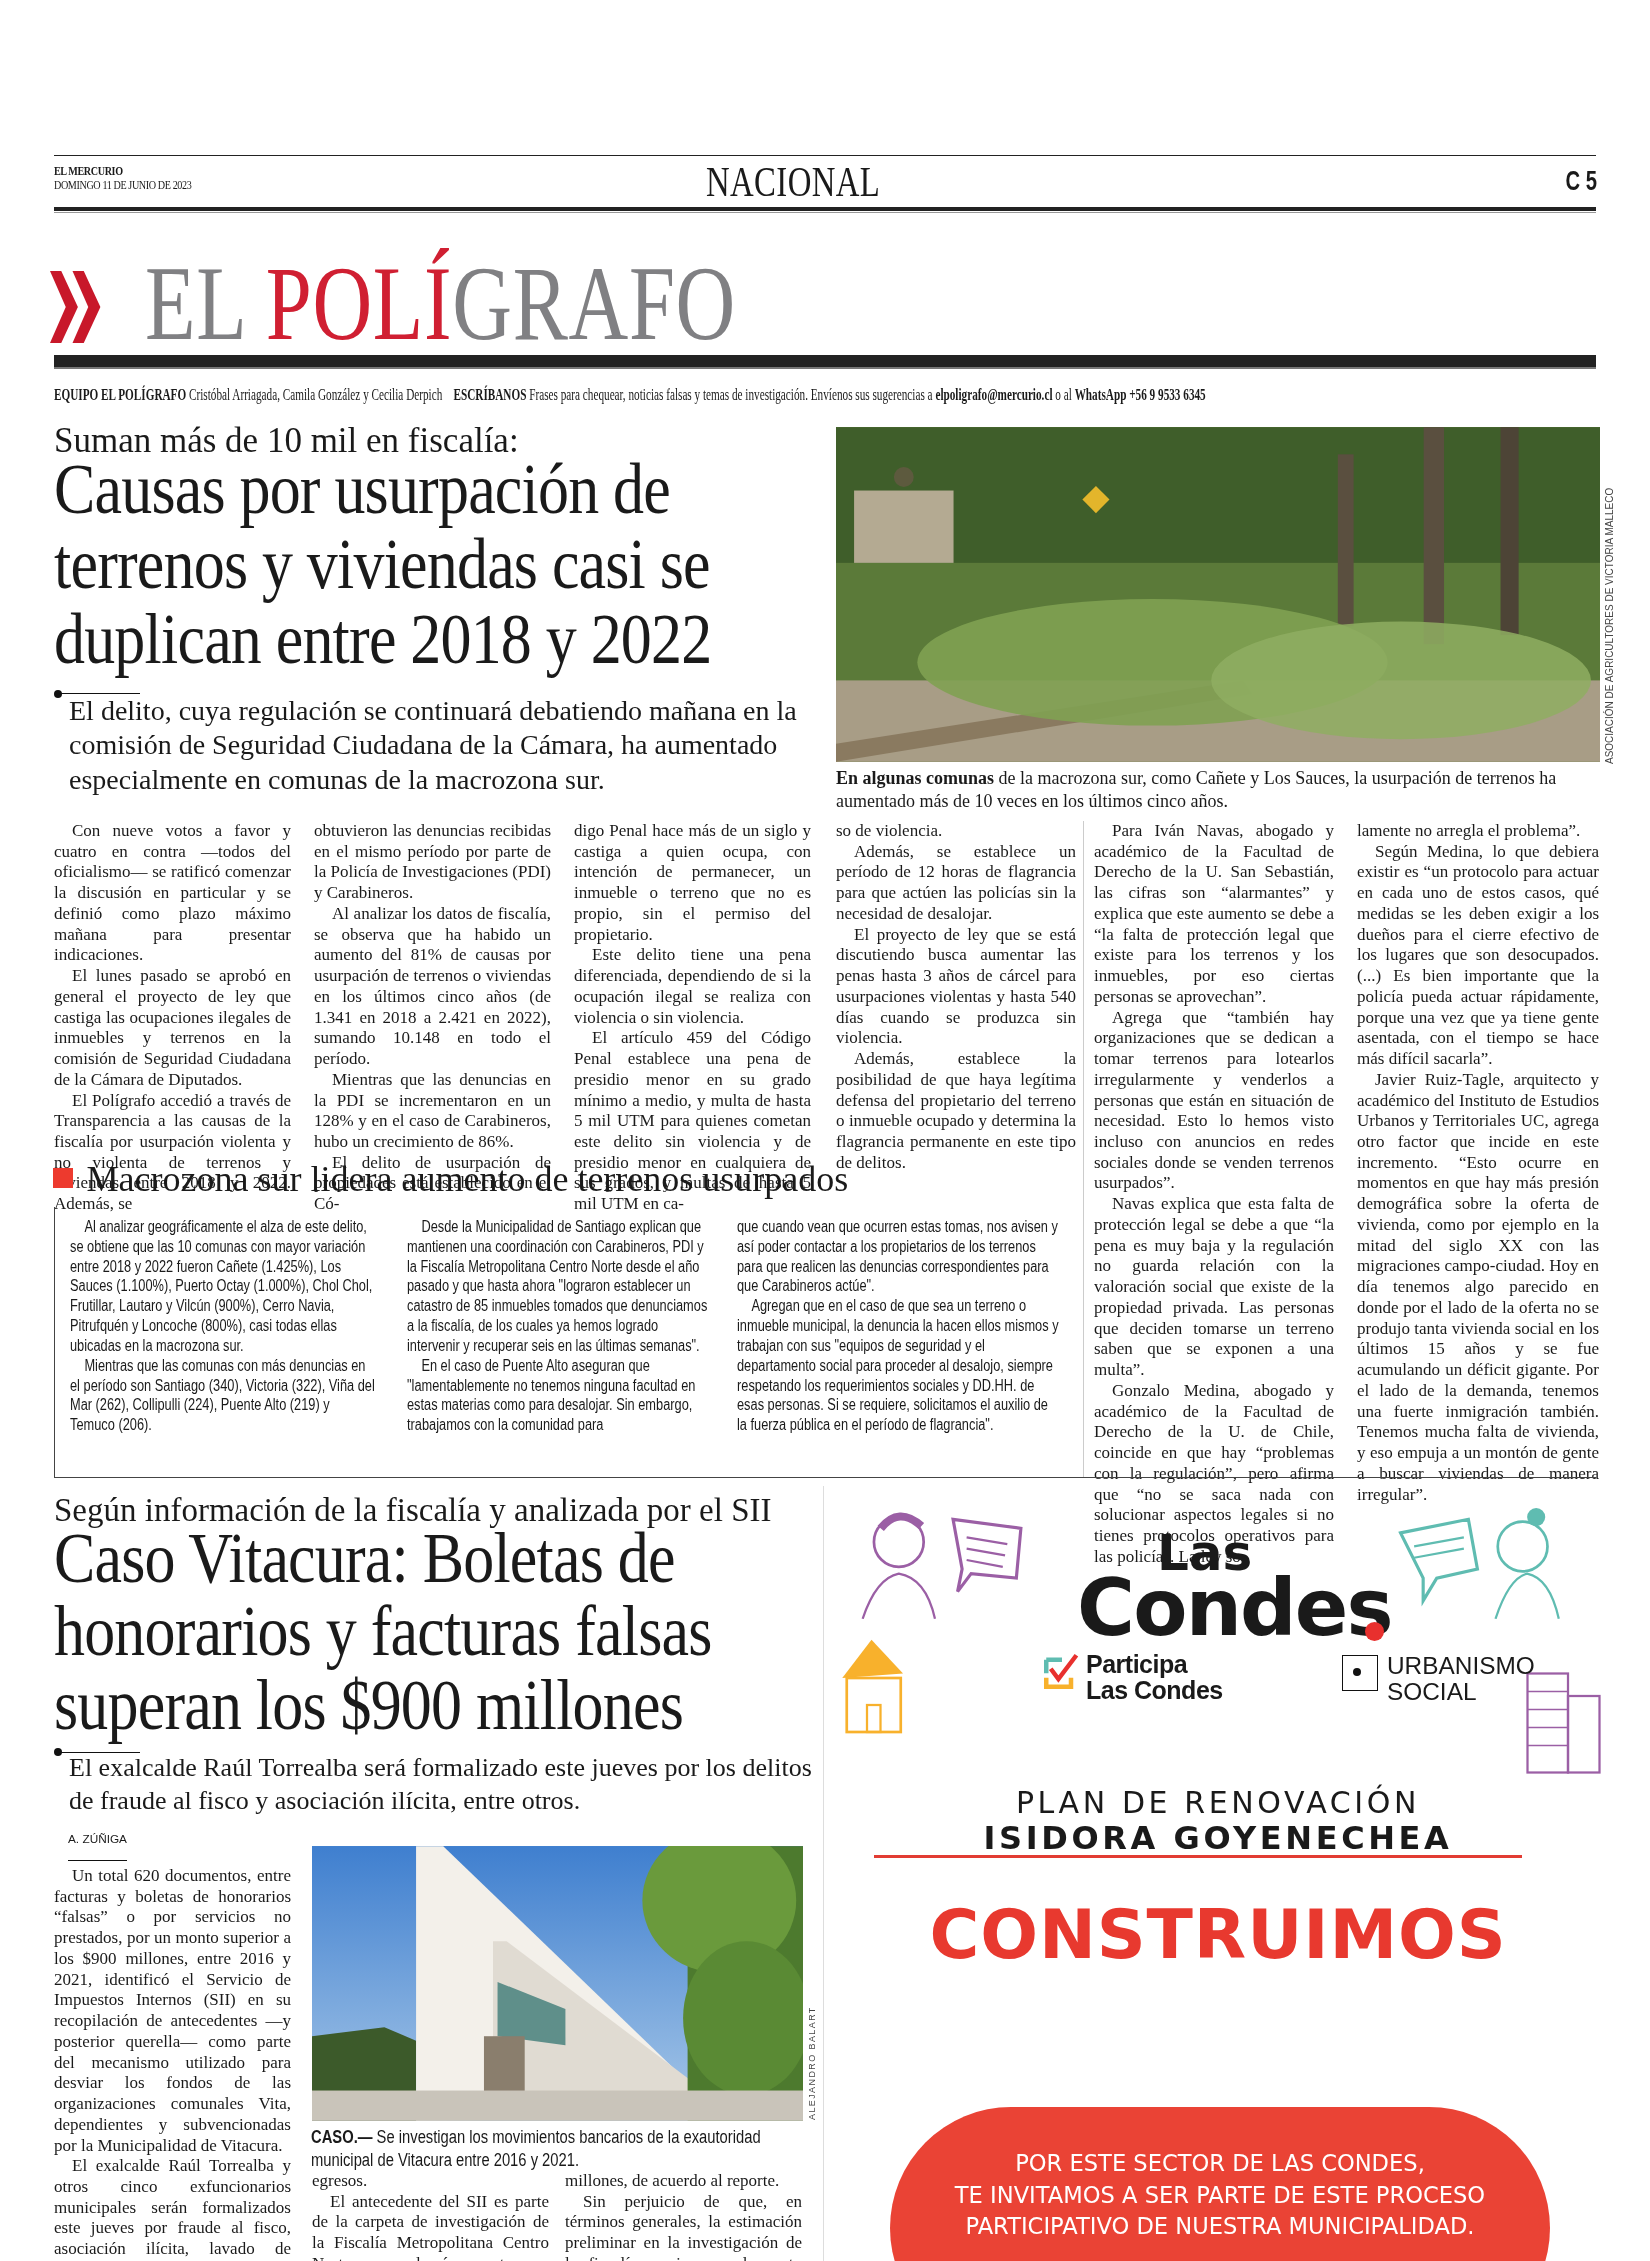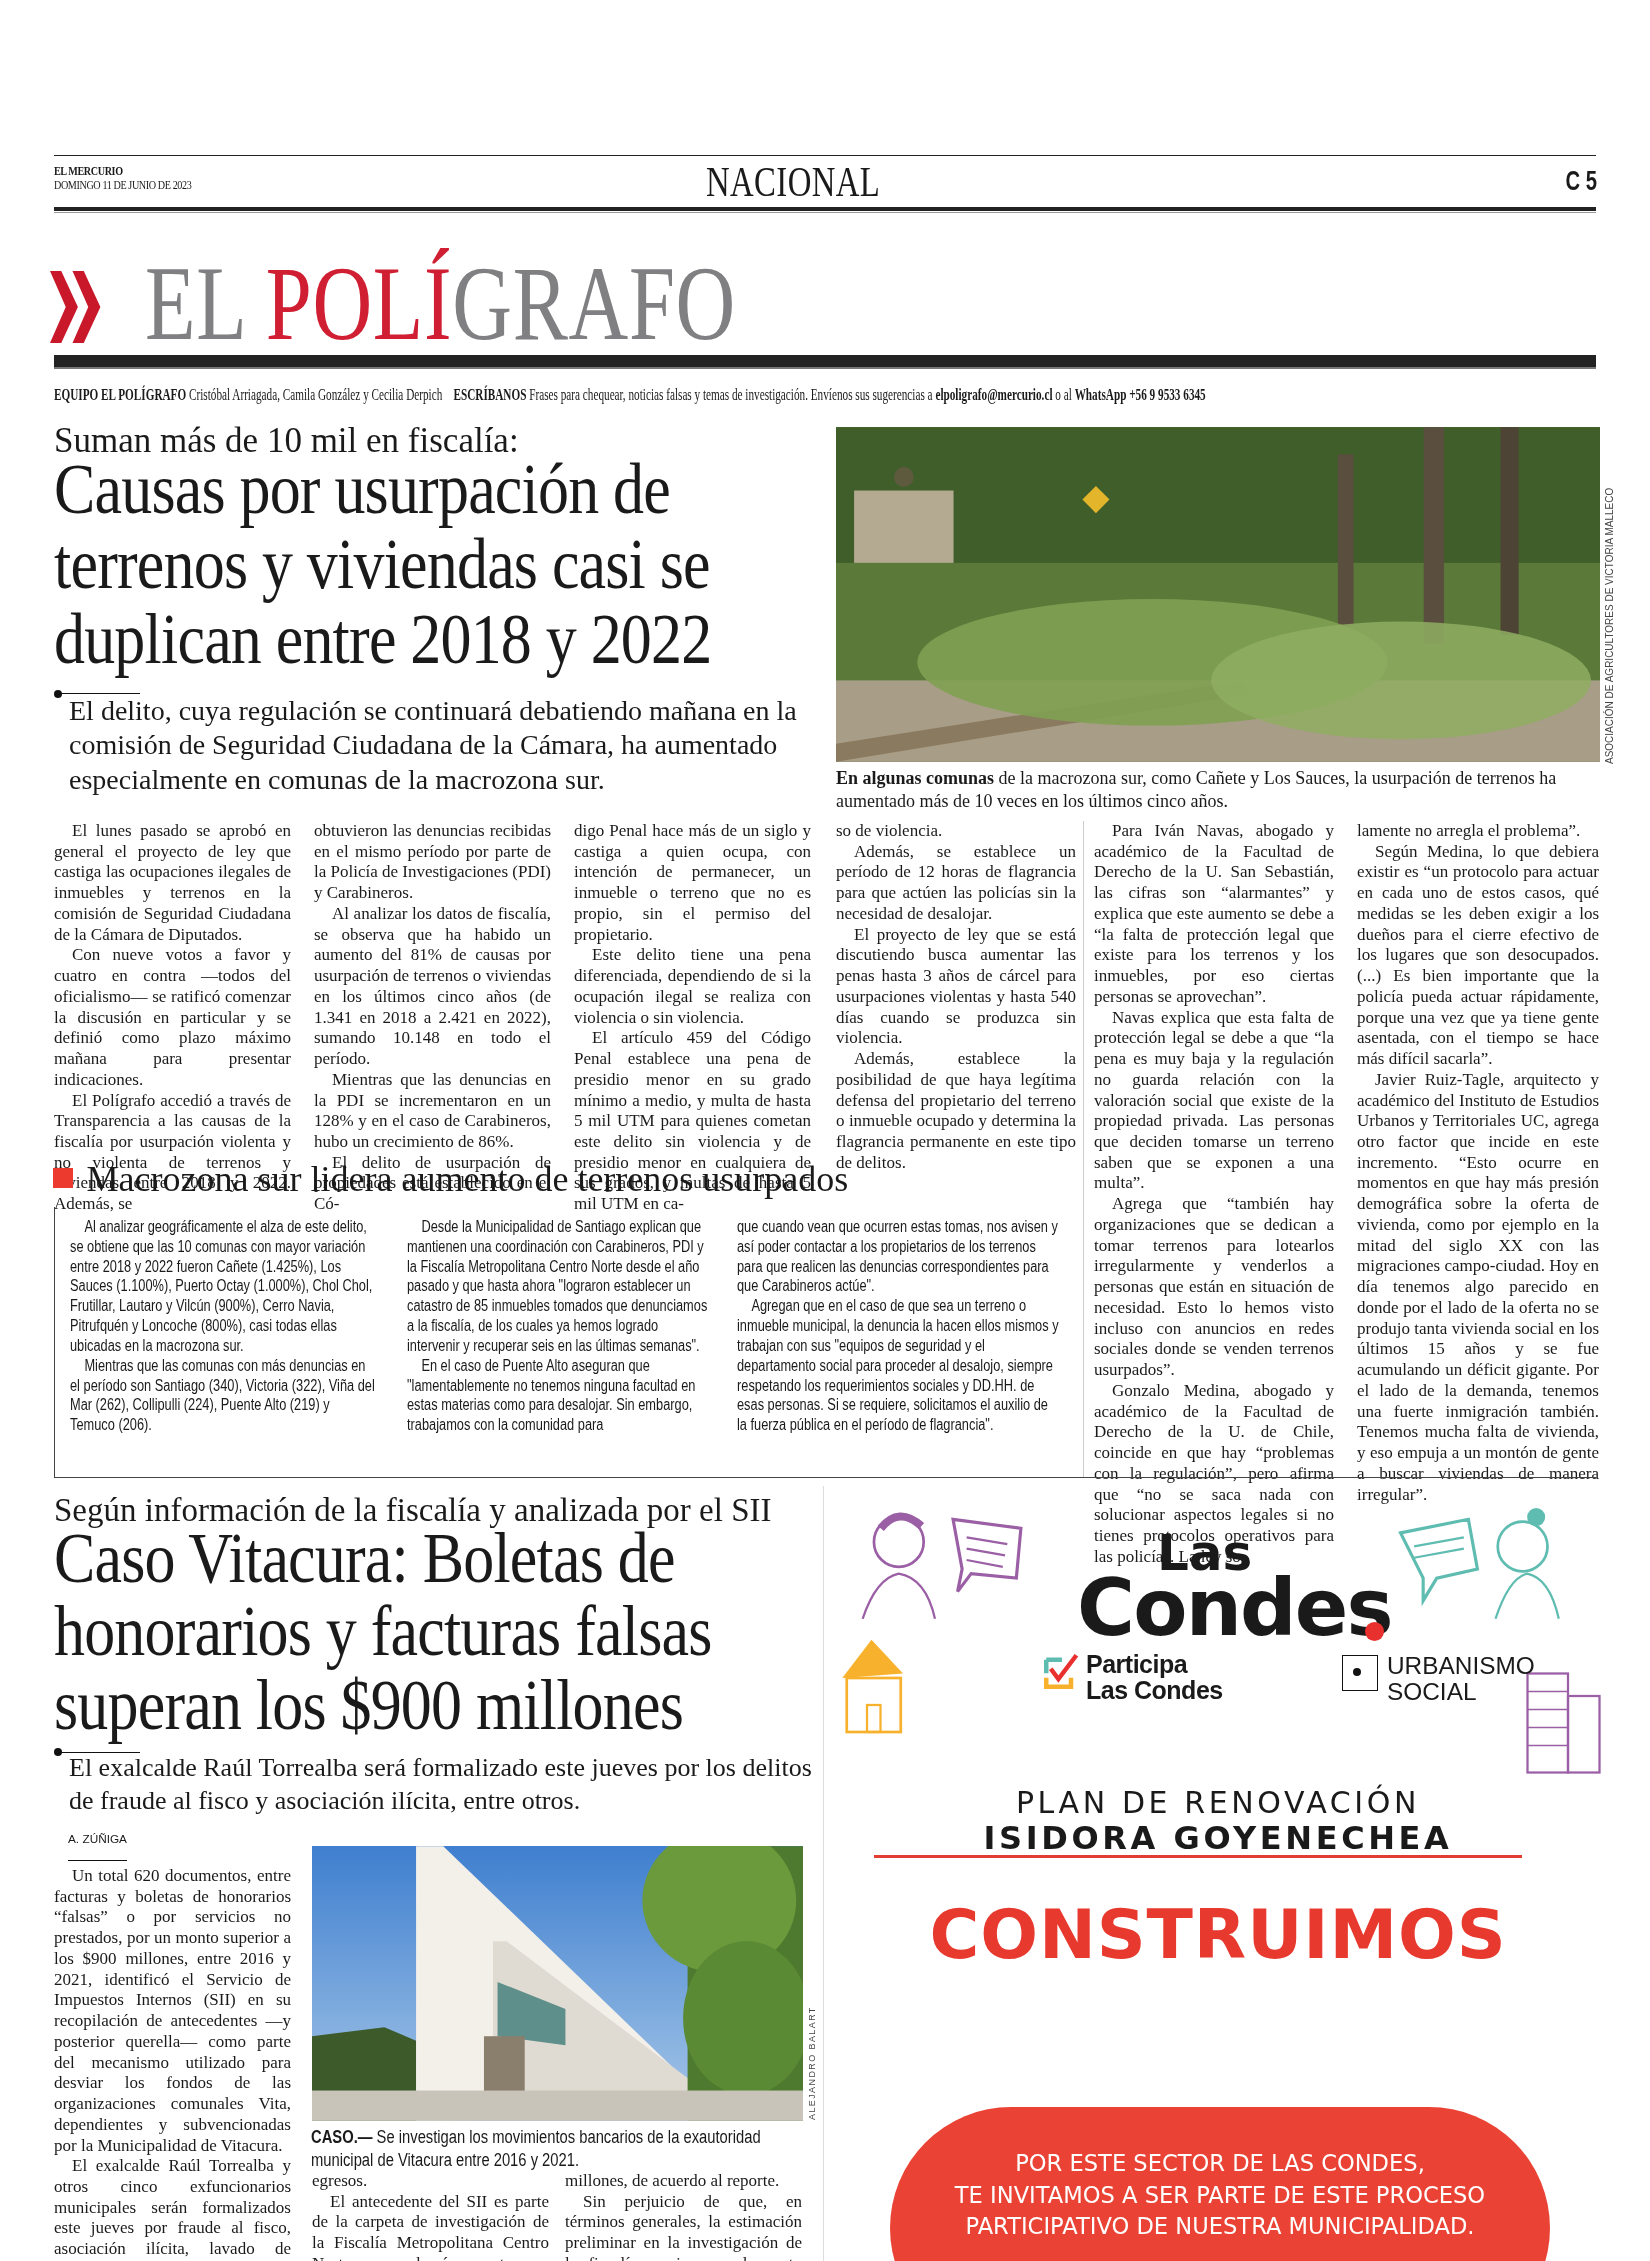--- a/index.html
+++ b/index.html
@@ -131,22 +131,22 @@
     <circle cx="150" cy="110" r="22" fill="#5d5a3e"></circle>
     <polygon points="575,130 605,160 575,190 545,160" fill="#e3b52b"></polygon>
   </svg>
 </div>
 <div class="abs photo-credit-v" style="left:1604px;top:764px;">ASOCIACIÓN DE AGRICULTORES DE VICTORIA MALLECO</div>
 <div class="abs caption1">
   <b>En algunas comunas</b><span> de la macrozona sur, como Cañete y Los Sauces, la usurpación de terrenos ha aumentado más de 10 veces en los últimos cinco años.</span>
 </div>
 
 <div class="col" style="left:54px;top:821px;width:237px;">
+  <p>Con nueve votos a favor y cuatro en contra —todos del oficialismo— se ratificó comenzar la discusión en particular y se definió como plazo máximo mañana para presentar indicaciones.</p>
   <p>El lunes pasado se aprobó en general el proyecto de ley que castiga las ocupaciones ilegales de inmuebles y terrenos en la comisión de Seguridad Ciudadana de la Cámara de Diputados.</p>
-  <p>Con nueve votos a favor y cuatro en contra —todos del oficialismo— se ratificó comenzar la discusión en particular y se definió como plazo máximo mañana para presentar indicaciones.</p>
   <p>El Polígrafo accedió a través de Transparencia a las causas de la fiscalía por usurpación violenta y no violenta de terrenos y viviendas entre 2018 y 2022. Además, se</p>
 </div>
 <div class="col" style="left:314px;top:821px;width:237px;">
   <p class="cont">obtuvieron las denuncias recibidas en el mismo período por parte de la Policía de Investigaciones (PDI) y Carabineros.</p>
   <p>Al analizar los datos de fiscalía, se observa que ha habido un aumento del 81% de causas por usurpación de terrenos o viviendas en los últimos cinco años (de 1.341 en 2018 a 2.421 en 2022), sumando 10.148 en todo el período.</p>
   <p>Mientras que las denuncias en la PDI se incrementaron en un 128% y en el caso de Carabineros, hubo un crecimiento de 86%.</p>
   <p>El delito de usurpación de propiedades está establecido en el Có-</p>
 </div>
 <div class="col" style="left:574px;top:821px;width:237px;">
   <p class="cont">digo Penal hace más de un siglo y castiga a quien ocupa, con intención de permanecer, un inmueble o terreno que no es propio, sin el permiso del propietario.</p>
@@ -154,22 +154,22 @@
   <p>El artículo 459 del Código Penal establece una pena de presidio menor en su grado mínimo a medio, y multa de hasta 5 mil UTM para quienes cometan este delito sin violencia y de presidio menor en cualquiera de sus grados, y multas de hasta 5 mil UTM en ca-</p>
 </div>
 <div class="col" style="left:836px;top:821px;width:240px;">
   <p class="cont">so de violencia.</p>
   <p>Además, se establece un período de 12 horas de flagrancia para que actúen las policías sin la necesidad de desalojar.</p>
   <p>El proyecto de ley que se está discutiendo busca aumentar las penas hasta 3 años de cárcel para usurpaciones violentas y hasta 540 días cuando se produzca sin violencia.</p>
   <p>Además, establece la posibilidad de que haya legítima defensa del propietario del terreno o inmueble ocupado y determina la flagrancia permanente en este tipo de delitos.</p>
 </div>
 <div class="col" style="left:1094px;top:821px;width:240px;">
   <p>Para Iván Navas, abogado y académico de la Facultad de Derecho de la U. San Sebastián, las cifras son “alarmantes” y explica que este aumento se debe a “la falta de protección legal que existe para los terrenos y los inmuebles, por eso ciertas personas se aprovechan”.</p>
+  <p>Agrega que “también hay organizaciones que se dedican a tomar terrenos para lotearlos irregularmente y venderlos a personas que están en situación de necesidad. Esto lo hemos visto incluso con anuncios en redes sociales donde se venden terrenos usurpados”.</p>
   <p>Navas explica que esta falta de protección legal se debe a que “la pena es muy baja y la regulación no guarda relación con la valoración social que existe de la propiedad privada. Las personas que deciden tomarse un terreno saben que se exponen a una multa”.</p>
-  <p>Agrega que “también hay organizaciones que se dedican a tomar terrenos para lotearlos irregularmente y venderlos a personas que están en situación de necesidad. Esto lo hemos visto incluso con anuncios en redes sociales donde se venden terrenos usurpados”.</p>
   <p>Gonzalo Medina, abogado y académico de la Facultad de Derecho de la U. de Chile, coincide en que hay “problemas con la regulación”, pero afirma que “no se saca nada con solucionar aspectos legales si no tienes protocolos operativos para las policías. La ley so-</p>
 </div>
 <div class="col" style="left:1357px;top:821px;width:242px;">
   <p class="cont">lamente no arregla el problema”.</p>
   <p>Según Medina, lo que debiera existir es “un protocolo para actuar en cada uno de estos casos, qué medidas se les deben exigir a los dueños para el cierre efectivo de los lugares que son desocupados. (...) Es bien importante que la policía pueda actuar rápidamente, porque una vez que ya tiene gente asentada, con el tiempo se hace más difícil sacarla”.</p>
   <p>Javier Ruiz-Tagle, arquitecto y académico del Instituto de Estudios Urbanos y Territoriales UC, agrega otro factor que incide en este incremento. “Esto ocurre en momentos en que hay más presión demográfica sobre la oferta de vivienda, como por ejemplo en la mitad del siglo XX con las migraciones campo-ciudad. Hoy en día tenemos algo parecido en donde por el lado de la oferta no se produjo tanta vivienda social en los últimos 15 años y se fue acumulando un déficit gigante. Por el lado de la demanda, tenemos una fuerte inmigración también. Tenemos mucha falta de vivienda, y eso empuja a un montón de gente a buscar viviendas de manera irregular”.</p>
 </div>
 
 <div class="abs box-head">
   <span class="box-sq"></span><span>Macrozona sur lidera aumento de terrenos usurpados</span>

